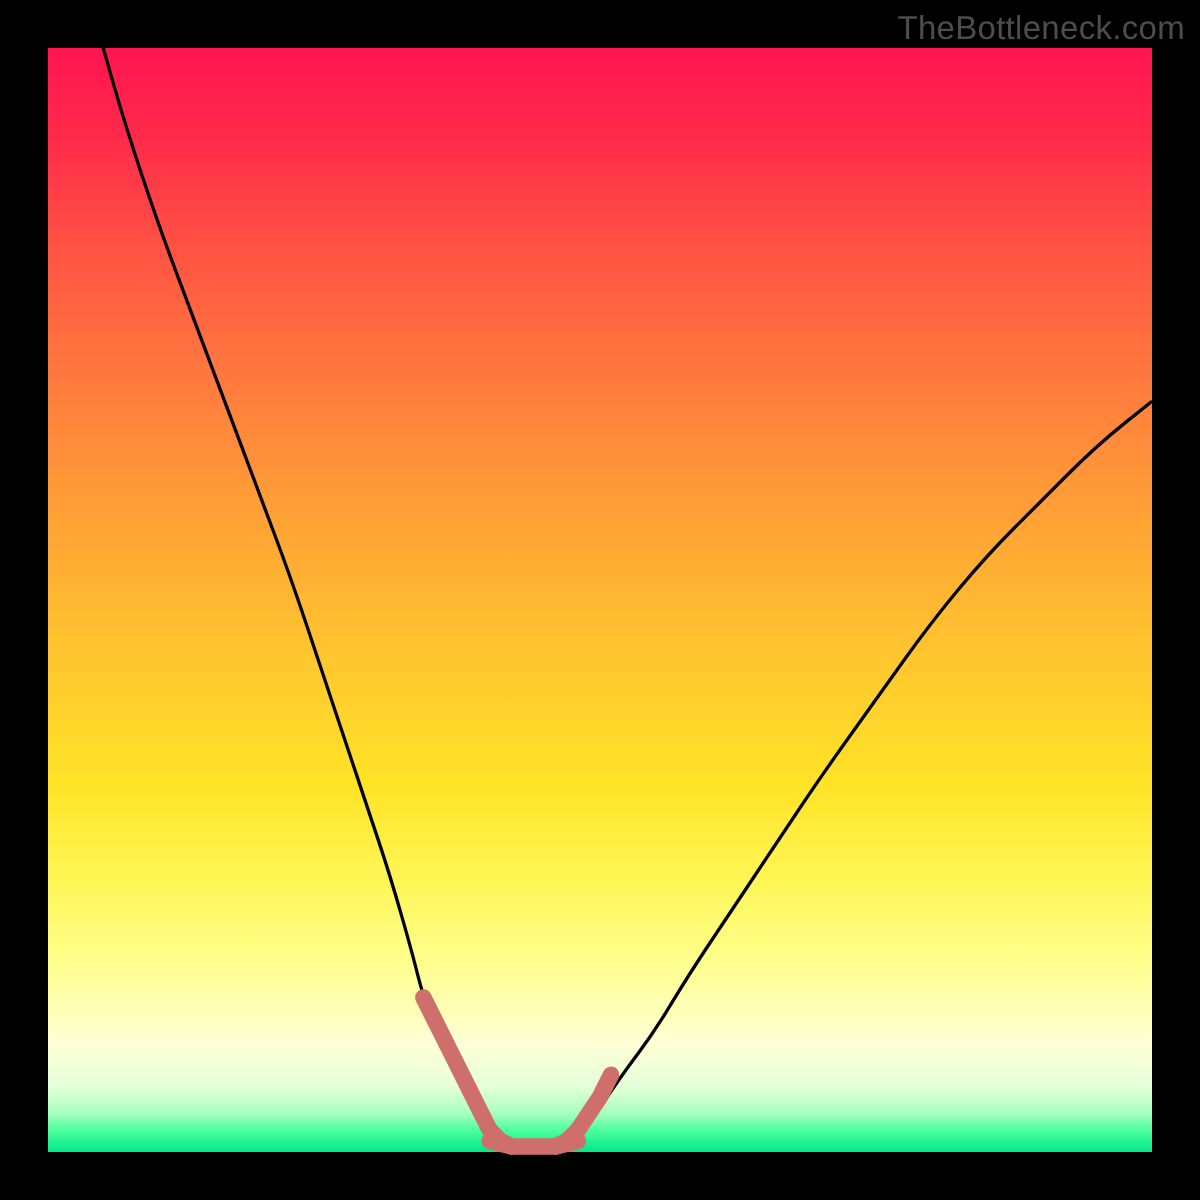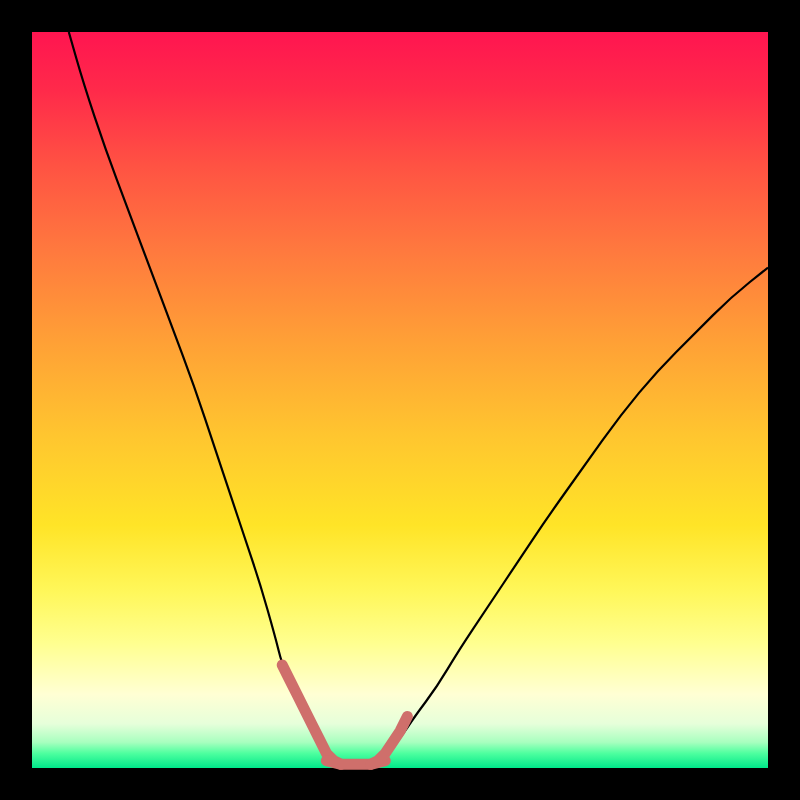--- a/index.html
+++ b/index.html
@@ -59,20 +59,21 @@
     left: 0;
     width: 736px;
     height: 736px;
     overflow: visible;
   }
 </style>
 </head>
 <body>
 
 <div class="frame">
+  <div class="watermark">TheBottleneck.com</div>
 
   <div class="plot-area">
     <svg class="curve-layer" viewBox="0 0 736 736" preserveAspectRatio="none">
 
       <g>
           <path d="M 36.800000000000004 0 Q 36.800000000000004 0 44.160000000000004 25.75999999999999 Q 51.52 51.51999999999998 62.56 84.63999999999999 Q 73.60000000000001 117.75999999999999 84.64000000000001 147.2 Q 95.68 176.64 106.72 206.07999999999998 Q 117.76 235.51999999999998 128.8 264.96000000000004 Q 139.84 294.40000000000003 150.88 323.84000000000003 Q 161.92 353.28 172.95999999999998 386.4 Q 184 419.52 191.36 441.6 Q 198.72000000000003 463.68 206.08 485.76 Q 213.44 507.84000000000003 220.8 529.9200000000001 Q 228.16 552 235.52 577.76 Q 242.88000000000002 603.52 246.56 618.24 Q 250.24 632.96 253.92 640.32 Q 257.59999999999997 647.6800000000001 261.28 655.04 Q 264.96 662.4 268.64 669.76 Q 272.32 677.12 276 684.48 Q 279.68 691.84 283.36 699.2 Q 287.04 706.56 290.72 713.92 T 294.40000000000003 721.28" fill="none" stroke="#000000" stroke-width="2.2" stroke-linecap="butt" stroke-linejoin="round"></path>
           <path d="M 353.28 721.28 Q 353.28 721.28 360.64 713.92 Q 368 706.56 375.36 695.52 Q 382.72 684.48 393.76 669.76 Q 404.8 655.04 415.84000000000003 636.64 Q 426.88 618.24 441.6 596.1600000000001 Q 456.32 574.08 471.04 552 Q 485.76000000000005 529.92 500.48 507.84 Q 515.1999999999999 485.76 533.5999999999999 460 Q 552 434.24 570.4000000000001 408.48 Q 588.8000000000001 382.72 607.2 360.64 Q 625.6 338.55999999999995 644 320.15999999999997 Q 662.4 301.76000000000005 680.8 283.36 Q 699.1999999999999 264.96 717.5999999999999 250.23999999999998 T 736 235.51999999999998" fill="none" stroke="#000000" stroke-width="2.2" stroke-linecap="butt" stroke-linejoin="round"></path>
           <path d="M 250.24 632.96 L 257.59999999999997 647.6800000000001 L 264.96 662.4 L 272.32 677.12 L 279.68 691.84 L 287.04 706.56 L 294.40000000000003 721.28 L 301.76 728.64 L 309.12 732.32" fill="none" stroke="#cf6f6b" stroke-width="11" stroke-linecap="round" stroke-linejoin="round"></path>
           <path d="M 294.40000000000003 728.64 L 309.12 732.32 L 323.84 732.32 L 338.56 732.32 L 353.28 728.64" fill="none" stroke="#cf6f6b" stroke-width="11" stroke-linecap="round" stroke-linejoin="round"></path>
           <path d="M 338.56 732.32 L 345.91999999999996 728.64 L 353.28 721.28 L 360.64 710.24 L 368 699.2 L 375.36 684.48" fill="none" stroke="#cf6f6b" stroke-width="11" stroke-linecap="round" stroke-linejoin="round"></path>

